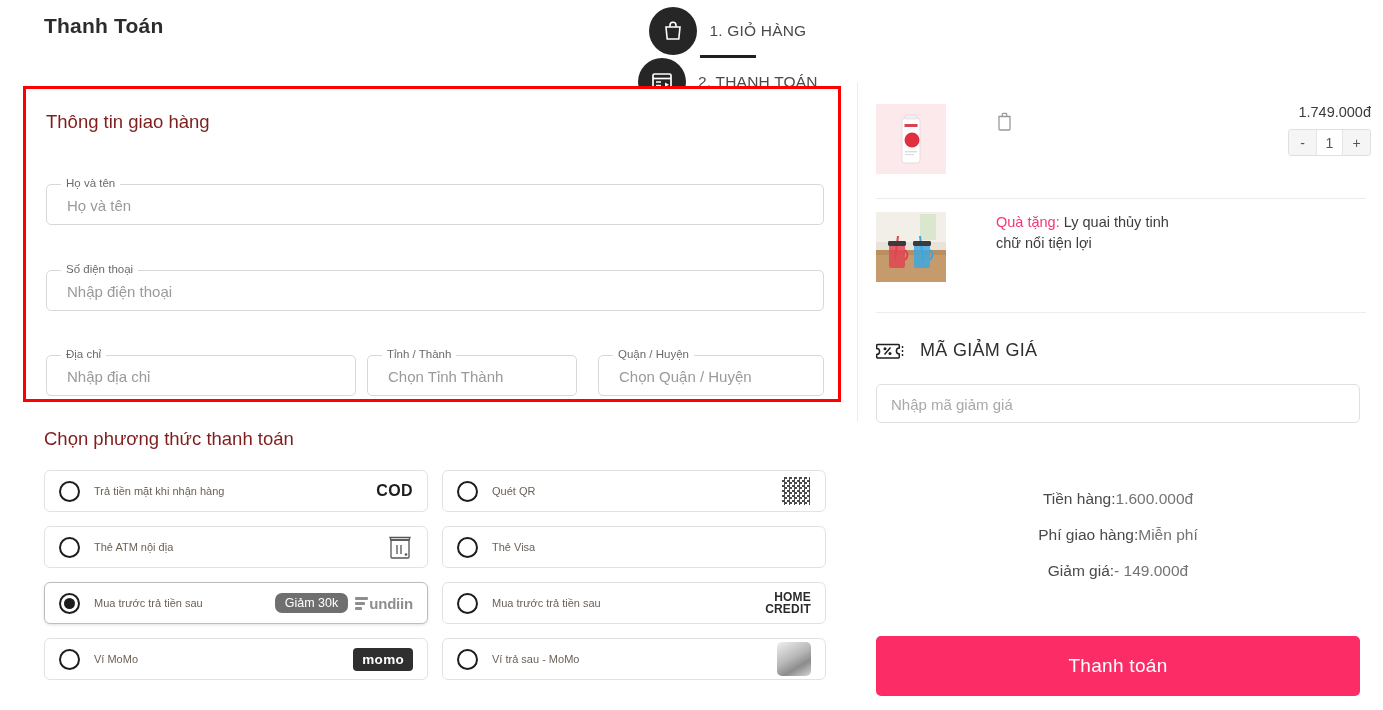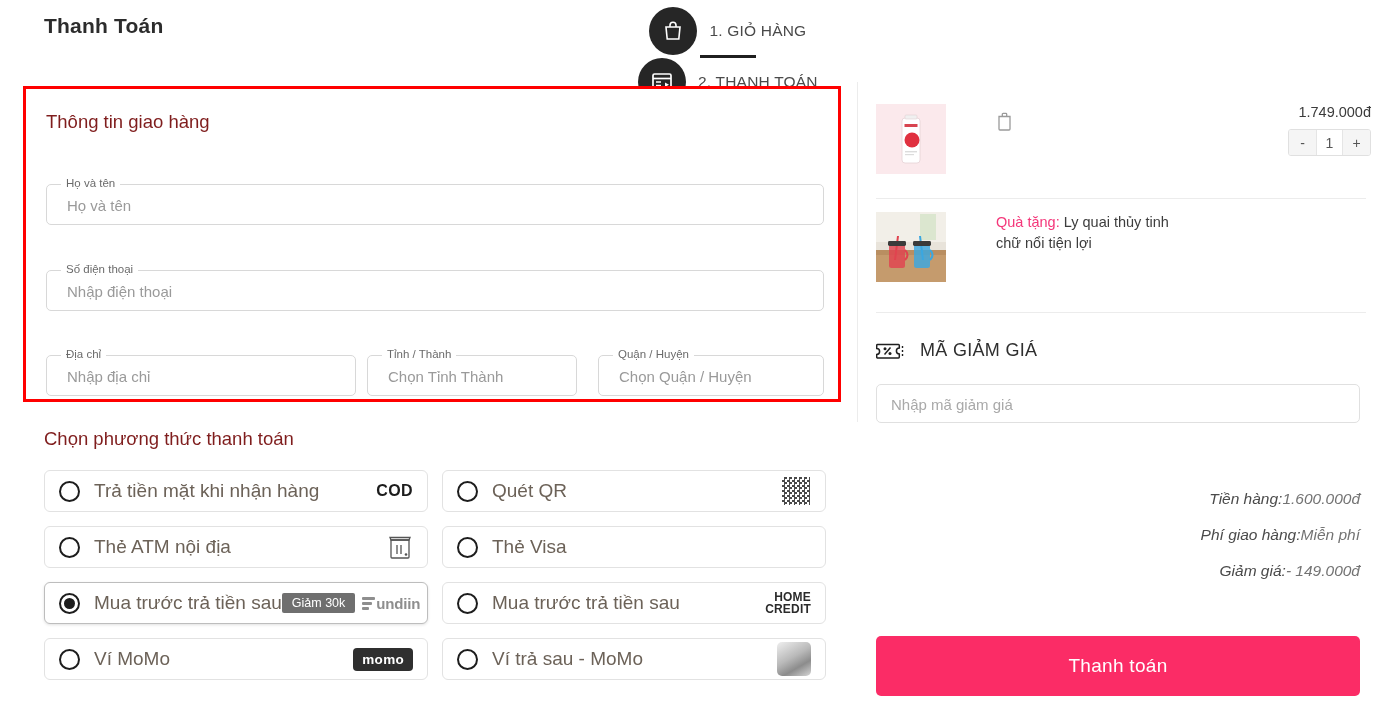--- a/index.html
+++ b/index.html
@@ -89,28 +89,28 @@
   }
   .pay-opt.selected { border-color: #bdbdbd; box-shadow: 0 1px 3px rgba(0,0,0,.12); }
   .radio {
     width: 21px; height: 21px; border-radius: 50%;
     border: 2px solid #1d1d1d; flex: 0 0 auto;
     display: flex; align-items: center; justify-content: center;
   }
   .radio .dot { width: 11px; height: 11px; border-radius: 50%; background: #1d1d1d; display: none; }
   .radio.on .dot { display: block; }
   .pay-label {
-    margin-left: 14px; font-size: 19px; color: #6c6258; white-space: nowrap;
+    margin-left: 14px; font-size: 11px; color: #6c6258; white-space: nowrap;
   }
   .pay-right { margin-left: auto; display: flex; align-items: center; gap: 7px; }
 
   .badge-cod { font-size: 16px; font-weight: bold; color: #1c1c1c; letter-spacing: .4px; }
   .badge-discount {
     background: #6f6f6f; color: #fff; font-size: 12.5px;
-    border-radius: 2px; padding: 3px 10px; white-space: nowrap;
+    border-radius: 7px; padding: 3px 10px; white-space: nowrap;
   }
   .logo-fundiin {
     display: flex; align-items: center; font-size: 15px; font-weight: bold;
     color: #8e8e8e; letter-spacing: -.2px;
   }
   .fundiin-f { display: inline-flex; flex-direction: column; gap: 2px; margin-right: 1px; }
   .fundiin-f i { display: block; background: #8e8e8e; height: 3px; border-radius: 1px; }
   .fundiin-f i:nth-child(1) { width: 13px; }
   .fundiin-f i:nth-child(2) { width: 10px; }
   .fundiin-f i:nth-child(3) { width: 7px; }
@@ -177,23 +177,22 @@
     position: absolute; left: 19px; top: 322px; width: 484px; height: 39px;
     border: 1px solid #e0e0e0; border-radius: 5px; background: #fff;
   }
   .coupon-input .ph {
     position: absolute; left: 14px; top: 50%; transform: translateY(-50%);
     font-size: 15px; color: #a9a9a9;
   }
 
   .totals { position: absolute; left: 19px; top: 428px; width: 484px; }
   .total-row {
-    display: flex; justify-content: flex-end; align-items: baseline;
+    display: flex; justify-content: center; align-items: baseline;
     margin-bottom: 18px;
-    font-style: italic;
   }
   .total-label { font-size: 15.5px; color: #4a4a4a; }
   .total-value { font-size: 15.5px; color: #737373; }
 
   .checkout-btn {
     position: absolute; left: 19px; top: 574px; width: 484px; height: 60px;
     background: #fb2c66; border: none; border-radius: 5px;
     color: #fff; font-size: 19px; letter-spacing: .3px;
     font-family: "Liberation Sans", sans-serif; cursor: pointer;
   }

